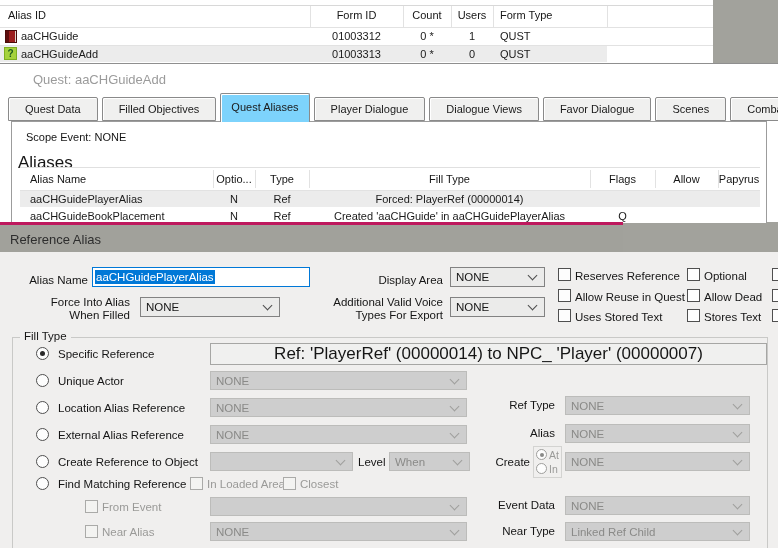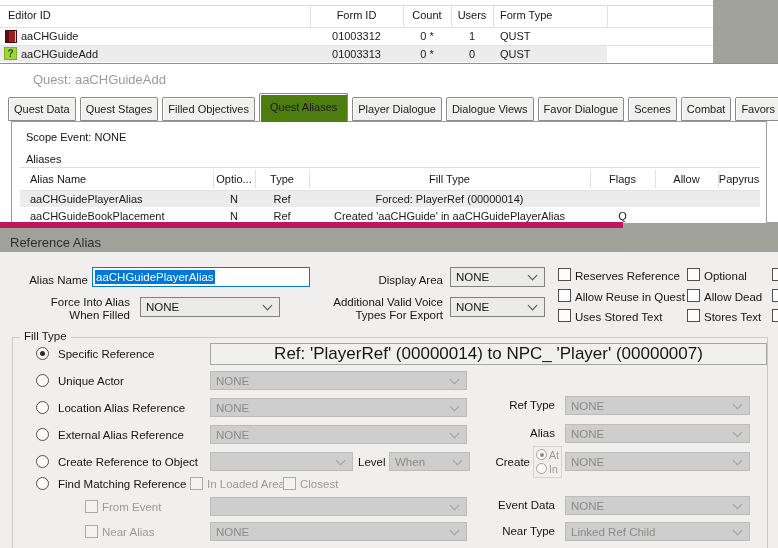--- a/index.html
+++ b/index.html
@@ -16,29 +16,29 @@
   .book{position:absolute;width:12px;height:13px;
         background:linear-gradient(90deg,#5e0e0e 0 3px,#9c1d1d 3px 9px,#ded5cb 9px 12px);
         border:1px solid #4a0b0b;box-sizing:border-box;}
   .qicon{position:absolute;width:13px;height:13px;background:#a5d23c;border:1px solid #7fae20;
          box-sizing:border-box;color:#1d5b1d;font-weight:bold;font-size:10px;line-height:11px;text-align:center;}
   
   .questwin{position:absolute;left:0;top:63px;width:778px;height:159px;background:#fff;
             border-top:1px solid #8f8f8f;box-sizing:border-box;}
   .qtitle{position:absolute;left:33px;top:8px;font-size:13px;color:#9b9b9b;}
   .tabs{position:absolute;left:8px;top:29px;height:28px;display:flex;align-items:flex-end;gap:4px;z-index:3;}
-  .tab{height:24px;line-height:22px;padding:0 5px;background:#f0f0ef;border:1px solid #8a8a8a;
+  .tab{height:24px;line-height:22px;padding:0 16px;background:#f0f0ef;border:1px solid #8a8a8a;
        border-radius:2px 2px 0 0;box-shadow:inset 1px 1px 0 #ffffff;white-space:nowrap;box-sizing:border-box;}
-  .tab.sel{height:29px;line-height:26px;background:#4d7c0f;border-bottom:none;margin-bottom:-1px;padding:0 10px;}
+  .tab.sel{height:29px;line-height:26px;background:#7dd3fc;border-bottom:none;margin-bottom:-1px;padding:0 10px;}
   .tabpanel{position:absolute;left:11px;top:57px;width:756px;height:102px;background:#fff;
             border:1px solid #9c9c9c;border-bottom:none;box-sizing:border-box;}
   .atable{position:absolute;left:8px;top:45px;width:740px;height:57px;overflow:hidden;border-top:1px solid #e0e0e0;}
   
   .reftitle{position:absolute;left:0;top:222px;width:623px;height:30px;background:#a1a19b;
-            border-top:6px solid #be185d;box-sizing:border-box;}
+            border-top:3px solid #be185d;box-sizing:border-box;}
   .reftitle span{position:absolute;left:10px;top:0;line-height:29px;font-size:13px;color:#2d2d2d;}
   .refbody{position:absolute;left:0;top:252px;width:778px;height:296px;background:#f0efee;}
   .lbl{position:absolute;height:13px;font-size:11.5px;color:#151515;white-space:nowrap;}
   .lblr{text-align:right;}
   .gray{color:#9a9a98;}
   .tbox{position:absolute;background:#fff;border:1px solid #0078d7;box-sizing:border-box;}
   .seltext{display:inline-block;margin:2px 0 0 2px;padding:0 1px;background:#0078d7;color:#fff;
            font-size:11.5px;line-height:14px;}
   .combo{position:absolute;background:#ebebea;border:1px solid #828282;box-sizing:border-box;}
   .combo .val{position:absolute;left:5px;top:50%;transform:translateY(-52%);font-size:11.5px;color:#161616;white-space:nowrap;}
@@ -64,21 +64,21 @@
   .legend{position:absolute;background:#f0efee;padding:0 4px;font-size:11.5px;color:#151515;}
   .rframe{position:absolute;border:1px solid #d3d3d1;box-sizing:border-box;}
 </style>
 </head>
 <body>
 
 <div class="screen">
 
   <div class="objlist">
     <div class="hline" style="left:0;top:5px;width:713px;background:#d8d8d8"></div>
-    <div class="hdrcell" style="left:8px;width:290px">Editor ID</div>
+    <div class="hdrcell" style="left:8px;width:290px">Alias ID</div>
     <div class="hdrcell ctr" style="left:310px;width:93px">Form ID</div>
     <div class="hdrcell ctr" style="left:403px;width:48px">Count</div>
     <div class="hdrcell ctr" style="left:451px;width:42px">Users</div>
     <div class="hdrcell" style="left:500px;width:110px">Form Type</div>
     <div class="vline" style="left:310px;top:6px;height:21px"></div>
     <div class="vline" style="left:403px;top:6px;height:21px"></div>
     <div class="vline" style="left:451px;top:6px;height:21px"></div>
     <div class="vline" style="left:493px;top:6px;height:21px"></div>
     <div class="vline" style="left:607px;top:6px;height:21px"></div>
     <div class="hline" style="left:0;top:27px;width:713px"></div>
@@ -101,34 +101,33 @@
       <div class="cell ctr" style="left:403px;top:48px;width:48px">0 *</div>
       <div class="cell ctr" style="left:451px;top:48px;width:42px">0</div>
       <div class="cell" style="left:500px;top:48px;width:100px">QUST</div>
     </div>
   </div>
 
   <div class="questwin">
     <div class="qtitle">Quest: aaCHGuideAdd</div>
     <div class="tabs">
       <div class="tab">Quest Data</div>
-      <div class="tab">Quest Stages</div>
       <div class="tab">Filled Objectives</div>
       <div class="tab sel">Quest Aliases</div>
       <div class="tab">Player Dialogue</div>
       <div class="tab">Dialogue Views</div>
       <div class="tab">Favor Dialogue</div>
       <div class="tab">Scenes</div>
       <div class="tab">Combat</div>
       <div class="tab">Favors</div>
 
     </div>
     <div class="tabpanel">
       <div class="lbl" style="left:14px;top:9px;font-size:11px">Scope Event: NONE</div>
-      <div class="lbl" style="left:14px;top:31px;font-size:11px">Aliases</div>
+      <div class="lbl" style="left:6px;top:31px;font-size:17px">Aliases</div>
 
       <div class="atable">
         <div class="hdrcell" style="left:10px;top:5px;width:180px">Alias Name</div>
         <div class="hdrcell ctr" style="left:193px;top:5px;width:42px">Optio...</div>
         <div class="hdrcell ctr" style="left:235px;top:5px;width:54px">Type</div>
         <div class="hdrcell ctr" style="left:289px;top:5px;width:281px">Fill Type</div>
         <div class="hdrcell ctr" style="left:570px;top:5px;width:65px">Flags</div>
         <div class="hdrcell ctr" style="left:635px;top:5px;width:63px">Allow</div>
         <div class="hdrcell ctr" style="left:698px;top:5px;width:42px">Papyrus</div>
         <div class="vline" style="left:193px;top:2px;height:18px"></div>

